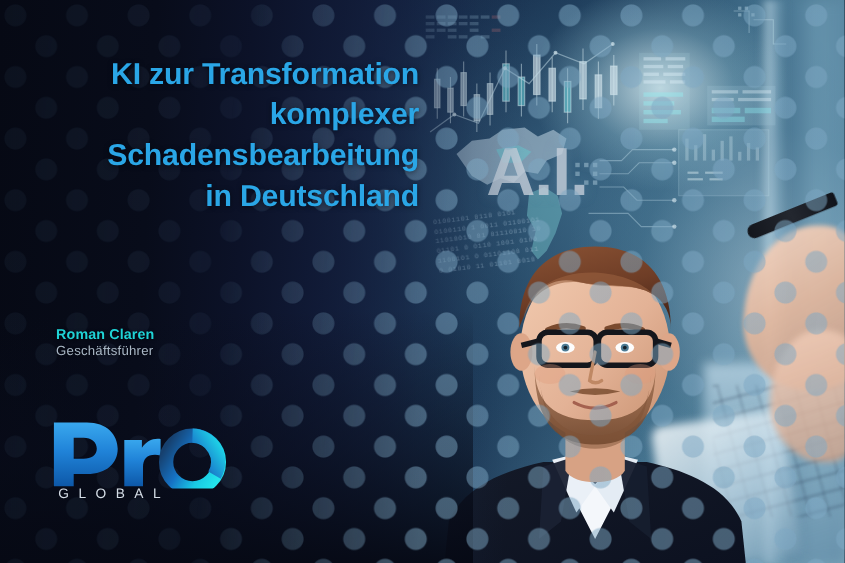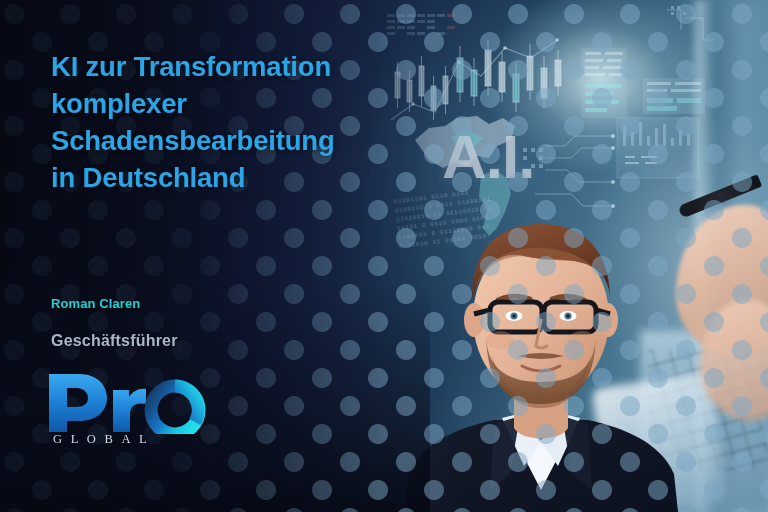--- a/index.html
+++ b/index.html
@@ -158,37 +158,38 @@
 
   
   .headline{
     position:absolute; left:51px; top:48px; width:330px;
     font-size:27.5px; line-height:37px;
     font-weight:bold;
     letter-spacing:-.2px;
     color:#2aa6e6;
     text-shadow:0 1px 5px rgba(0,0,0,.5);
     white-space:pre-line;
+    text-align:right;
   }
 
   .speaker-name{
     position:absolute; left:51px; top:296px;
     font-size:13px; font-weight:bold; letter-spacing:.1px;
     color:#1fd3d6;
     text-shadow:0 1px 3px rgba(0,0,0,.6);
   }
   .speaker-role{
-    position:absolute; left:51px; top:332px;
-    font-size:16px; font-weight:bold; letter-spacing:.2px;
+    position:absolute; left:51px; top:312px;
+    font-size:12px; font-weight:normal; letter-spacing:.2px;
     color:#aab8c6;
     text-shadow:0 1px 3px rgba(0,0,0,.6);
   }
 
   
-  .logo{ position:absolute; left:45px; top:372px; width:170px; height:88px;font-family:Liberation Serif, serif; }
+  .logo{ position:absolute; left:45px; top:382px; width:170px; height:88px; }
   .logo-pro{ position:absolute; left:0; top:0; width:170px; height:62px; }
   .logo-pro svg{ width:100%; height:100%; display:block; }
   .logo-global{
     position:absolute; left:8px; top:60px;
     font-size:12.5px; font-weight:normal;
     letter-spacing:8.6px;
     color:#d5dde6;
   }
 </style>
 </head>

